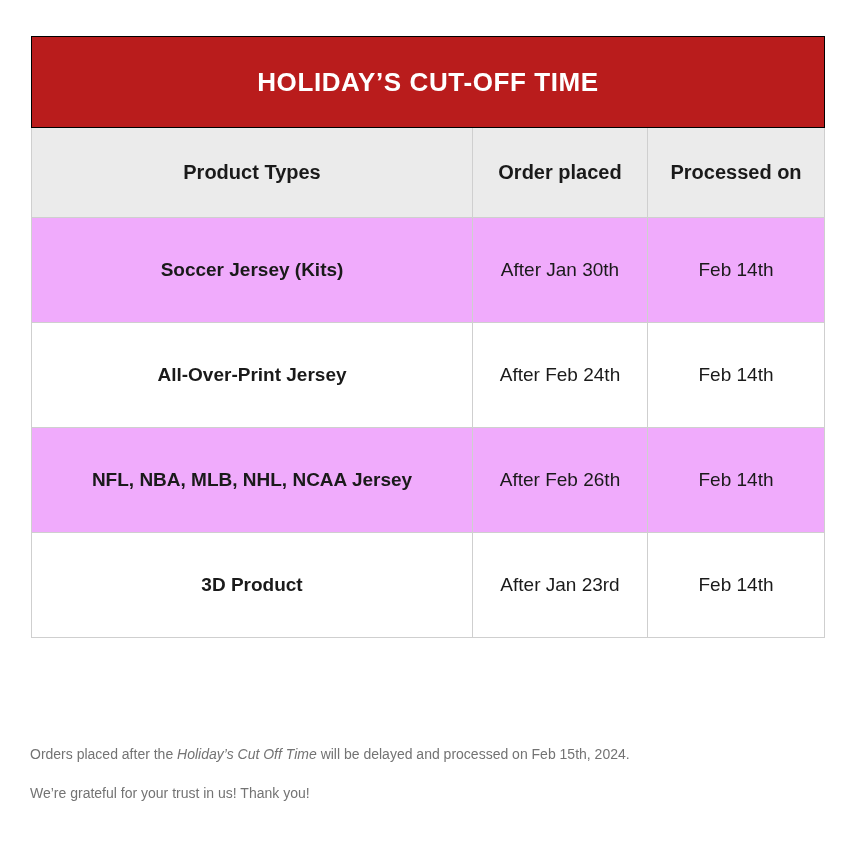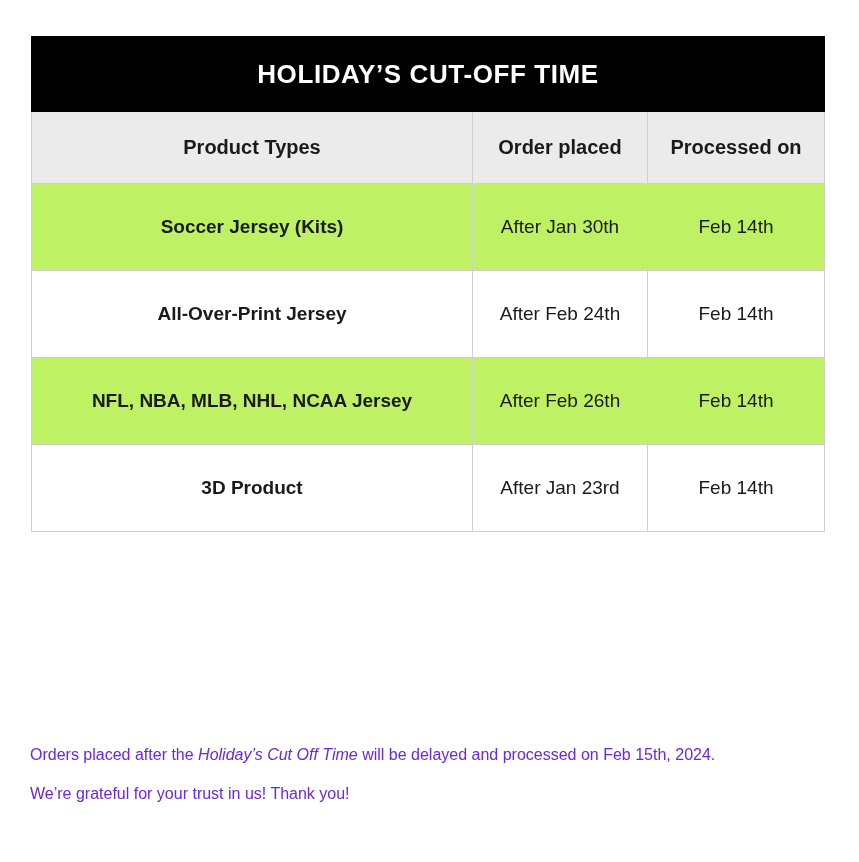--- a/index.html
+++ b/index.html
@@ -28,31 +28,31 @@
     left: 31px;
     top: 36px;
     width: 793px;
     border-collapse: collapse;
     table-layout: fixed;
   }
 
   .cutoff-table td,
   .cutoff-table th {
     border: 1px solid #cfcfcf;
-    padding: 3px 10px;
+    padding: 12px 10px;
     text-align: center;
     vertical-align: middle;
   }
 
   
   .title-band {
-    background: #000000;
+    background: #b91c1c;
     border: 1px solid #000000 !important;
     height: 74px;
-    padding: 0 !important;
+    padding: 8px !important;
   }
   .title-text {
     color: #ffffff;
     font-size: 26px;
     font-weight: bold;
     letter-spacing: 0.6px;
     line-height: 74px;
     text-align: center;
     white-space: nowrap;
   }
@@ -61,21 +61,21 @@
   .col-head-row th {
     background: #ebebeb;
     height: 65px;
     font-size: 20px;
     font-weight: bold;
     color: #1a1a1a;
   }
 
   
   .row-white td { background: #ffffff; }
-  .row-gray  td { background: #bef264; }
+  .row-gray  td { background: #f0abfc; }
 
   .cutoff-table tbody tr.data-row td { height: 80px; }
   .cutoff-table tbody tr.tall-row td { height: 86px; }
 
   .prod-cell {
     font-size: 19px;
     font-weight: bold;
     line-height: 1.55;
   }
   .prod-sub {
@@ -95,23 +95,23 @@
   }
 
   
   .notes {
     position: absolute;
     left: 30px;
     top: 735px;
     width: 829px;
   }
   .note-line {
-    font-size: 16px;
+    font-size: 14px;
     line-height: 39px;
-    color: #6d28d9;
+    color: #737373;
     white-space: nowrap;
   }
   .note-em {
     font-style: italic;
   }
 </style>
 </head>
 <body>
 
 <div class="page">

